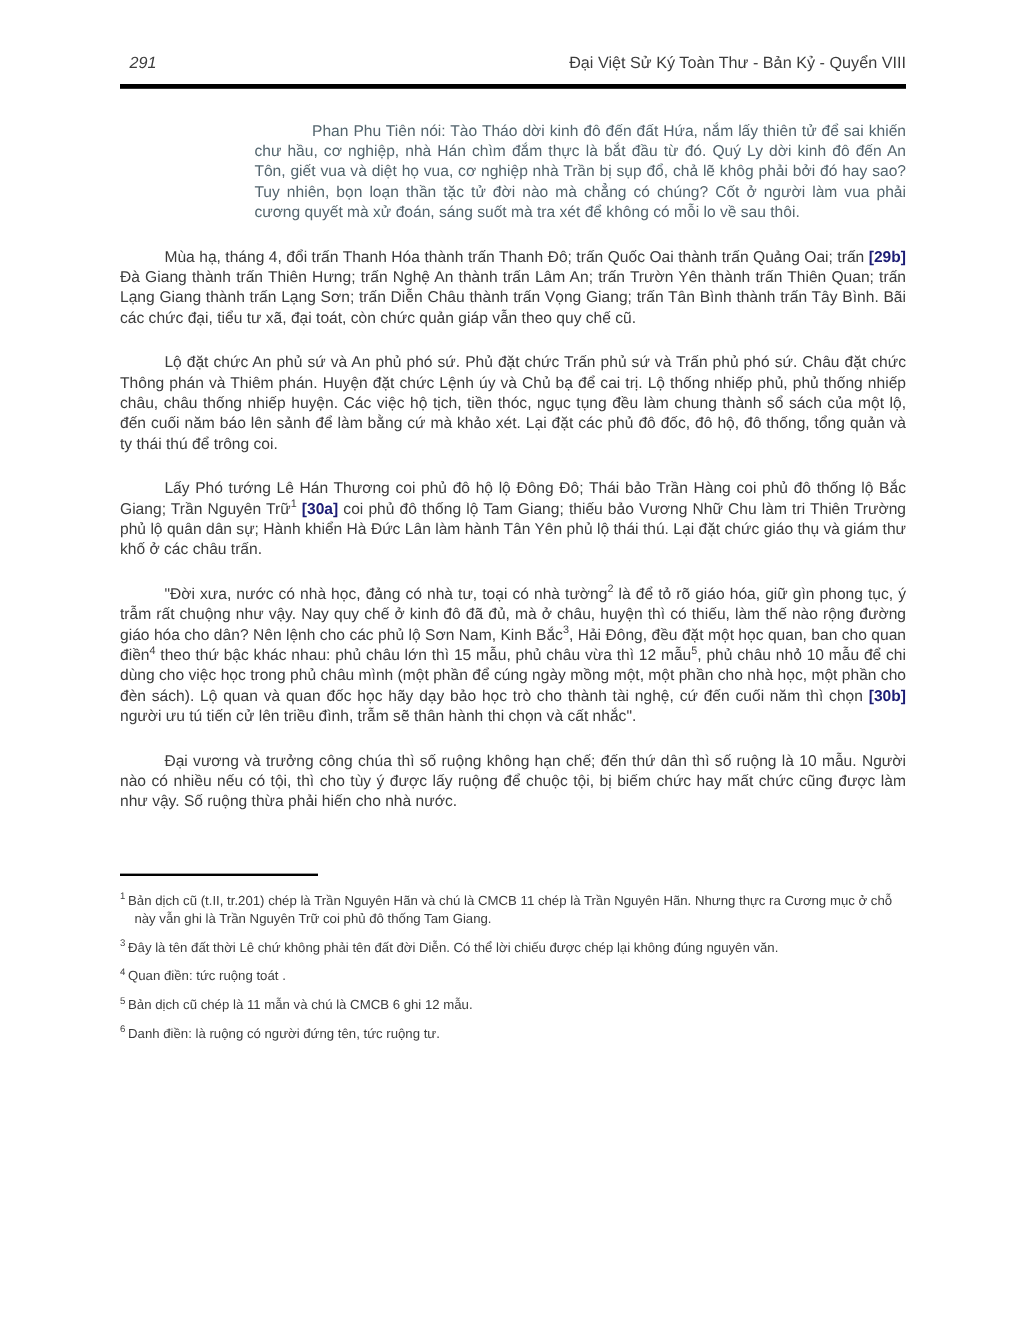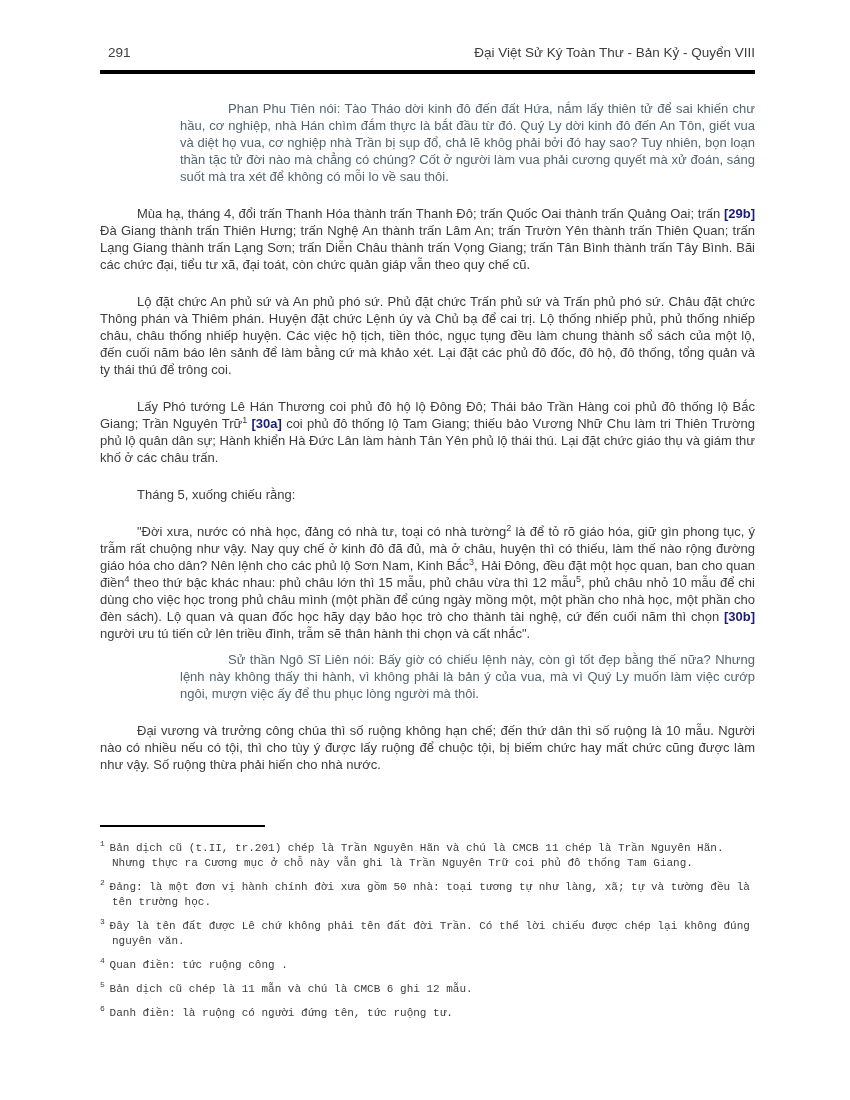--- a/index.html
+++ b/index.html
@@ -7,61 +7,58 @@
     width:850px;min-height:1100px;background:#ffffff;
     font-family:"Liberation Sans","DejaVu Sans",sans-serif;
     color:#3c3c3c;
   }
   .page{
     box-sizing:border-box;width:850px;min-height:1100px;
     padding:45px 95px 30px 100px;position:relative;
   }
   
   .hdr{position:relative;height:20px;font-size:13.5px;color:#3c3c3c;}
-  .hdr .pagenum{position:absolute;left:8px;top:0;}
+  .hdr .pagenum{position:absolute;left:8px;top:0;font-style:italic;}
   .hdr .title{position:absolute;left:0;right:0;text-align:right;top:0;}
   .hdr-rule{border:0;border-top:4px solid #000;margin:5px 0 0 0;}
   
   .doc{margin-top:26px;font-size:13px;line-height:17px;}
   p.para{margin:0 0 9px 0;text-align:justify;}
   p.main{text-indent:37px;margin-top:20px;}
-  p.commentary{margin-left:80px;text-indent:48px;color:#53656e;}
+  p.commentary{margin-left:112px;text-indent:48px;color:#53656e;}
   .marker{font-weight:bold;color:#1c1c75;}
   sup.fnref{font-size:9px;line-height:0;vertical-align:super;}
   
   .fn-sep{border:0;border-top:2px solid #000;width:165px;margin:52px 0 14px 0;}
   .footnotes{font-size:11px;line-height:15px;color:#3c3c3c;}
-  .footnotes p{margin:0 0 9px 0;padding-left:12px;text-indent:-12px;text-align:left;font-family:Liberation Mono, monospace;}
+  .footnotes p{margin:0 0 9px 0;padding-left:12px;text-indent:-12px;text-align:left;}
   .footnotes sup{font-size:8px;line-height:0;vertical-align:super;}
 </style>
 </head>
 <body>
 
 <div class="page">
 
   <div class="hdr">
     <span class="pagenum">291</span>
     <span class="title">Đại Việt Sử Ký Toàn Thư - Bản Kỷ - Quyển VIII</span>
   </div>
   <hr class="hdr-rule">
 
   <div class="doc" id="doc-body">
       <p class="para commentary"><span>Phan Phu Tiên nói: Tào Tháo dời kinh đô đến đất Hứa, nắm lấy thiên tử để sai khiến chư hầu, cơ nghiệp, nhà Hán chìm đắm thực là bắt đầu từ đó. Quý Ly dời kinh đô đến An Tôn, giết vua và diệt họ vua, cơ nghiệp nhà Trần bị sụp đổ, chả lẽ khôg phải bởi đó hay sao? Tuy nhiên, bọn loạn thần tặc tử đời nào mà chẳng có chúng? Cốt ở người làm vua phải cương quyết mà xử đoán, sáng suốt mà tra xét để không có mỗi lo về sau thôi.</span></p>
       <p class="para main"><span>Mùa hạ, tháng 4, đổi trấn Thanh Hóa thành trấn Thanh Đô; trấn Quốc Oai thành trấn Quảng Oai; trấn </span><span class="marker">[29b]</span><span> Đà Giang thành trấn Thiên Hưng; trấn Nghệ An thành trấn Lâm An; trấn Trườn Yên thành trấn Thiên Quan; trấn Lạng Giang thành trấn Lạng Sơn; trấn Diễn Châu thành trấn Vọng Giang; trấn Tân Bình thành trấn Tây Bình. Bãi các chức đại, tiểu tư xã, đại toát, còn chức quản giáp vẫn theo quy chế cũ.</span></p>
       <p class="para main"><span>Lộ đặt chức An phủ sứ và An phủ phó sứ. Phủ đặt chức Trấn phủ sứ và Trấn phủ phó sứ. Châu đặt chức Thông phán và Thiêm phán. Huyện đặt chức Lệnh úy và Chủ bạ để cai trị. Lộ thống nhiếp phủ, phủ thống nhiếp châu, châu thống nhiếp huyện. Các việc hộ tịch, tiền thóc, ngục tụng đều làm chung thành sổ sách của một lộ, đến cuối năm báo lên sảnh để làm bằng cứ mà khảo xét. Lại đặt các phủ đô đốc, đô hộ, đô thống, tổng quản và ty thái thú để trông coi.</span></p>
       <p class="para main"><span>Lấy Phó tướng Lê Hán Thương coi phủ đô hộ lộ Đông Đô; Thái bảo Trần Hàng coi phủ đô thống lộ Bắc Giang; Trần Nguyên Trữ</span><sup class="fnref">1</sup><span> </span><span class="marker">[30a]</span><span> coi phủ đô thống lộ Tam Giang; thiếu bảo Vương Nhữ Chu làm tri Thiên Trường phủ lộ quân dân sự; Hành khiển Hà Đức Lân làm hành Tân Yên phủ lộ thái thú. Lại đặt chức giáo thụ và giám thư khố ở các châu trấn.</span></p>
-      <p class="para main"><span>Tháng 5, xuống chiếu rằng:</span></p>
       <p class="para main"><span>"Đời xưa, nước có nhà học, đảng có nhà tư, toại có nhà tường</span><sup class="fnref">2</sup><span> là để tỏ rõ giáo hóa, giữ gìn phong tục, ý trẫm rất chuộng như vậy. Nay quy chế ở kinh đô đã đủ, mà ở châu, huyện thì có thiếu, làm thế nào rộng đường giáo hóa cho dân? Nên lệnh cho các phủ lộ Sơn Nam, Kinh Bắc</span><sup class="fnref">3</sup><span>, Hải Đông, đều đặt một học quan, ban cho quan điền</span><sup class="fnref">4</sup><span> theo thứ bậc khác nhau: phủ châu lớn thì 15 mẫu, phủ châu vừa thì 12 mẫu</span><sup class="fnref">5</sup><span>, phủ châu nhỏ 10 mẫu để chi dùng cho việc học trong phủ châu mình (một phần để cúng ngày mồng một, một phần cho nhà học, một phần cho đèn sách). Lộ quan và quan đốc học hãy dạy bảo học trò cho thành tài nghệ, cứ đến cuối năm thì chọn </span><span class="marker">[30b]</span><span> người ưu tú tiến cử lên triều đình, trẫm sẽ thân hành thi chọn và cất nhắc".</span></p>
-      <p class="para commentary"><span>Sử thần Ngô Sĩ Liên nói: Bấy giờ có chiếu lệnh này, còn gì tốt đẹp bằng thế nữa? Nhưng lệnh này không thấy thi hành, vì không phải là bản ý của vua, mà vì Quý Ly muốn làm việc cướp ngôi, mượn việc ấy để thu phục lòng người mà thôi.</span></p>
       <p class="para main"><span>Đại vương và trưởng công chúa thì số ruộng không hạn chế; đến thứ dân thì số ruộng là 10 mẫu. Người nào có nhiều nếu có tội, thì cho tùy ý được lấy ruộng để chuộc tội, bị biếm chức hay mất chức cũng được làm như vậy. Số ruộng thừa phải hiến cho nhà nước.</span></p>
     </div>
 
   <hr class="fn-sep">
   <div class="footnotes" id="footnotes">
       <p><sup>1 </sup><span>Bản dịch cũ (t.II, tr.201) chép là Trần Nguyên Hãn và chú là CMCB 11 chép là Trần Nguyên Hãn. Nhưng thực ra Cương mục ở chỗ này vẫn ghi là Trần Nguyên Trữ coi phủ đô thống Tam Giang.</span></p>
-      <p><sup>2 </sup><span>Đảng: là một đơn vị hành chính đời xưa gồm 50 nhà: toại tương tự như làng, xã; tự và tường đều là tên trường học.</span></p>
-      <p><sup>3 </sup><span>Đây là tên đất được Lê chứ không phải tên đất đời Trần. Có thể lời chiếu được chép lại không đúng nguyên văn.</span></p>
-      <p><sup>4 </sup><span>Quan điền: tức ruộng công .</span></p>
+      <p><sup>3 </sup><span>Đây là tên đất thời Lê chứ không phải tên đất đời Diễn. Có thể lời chiếu được chép lại không đúng nguyên văn.</span></p>
+      <p><sup>4 </sup><span>Quan điền: tức ruộng toát .</span></p>
       <p><sup>5 </sup><span>Bản dịch cũ chép là 11 mẫn và chú là CMCB 6 ghi 12 mẫu.</span></p>
       <p><sup>6 </sup><span>Danh điền: là ruộng có người đứng tên, tức ruộng tư.</span></p>
     </div>
 
 </div>
 
 </body></html>

